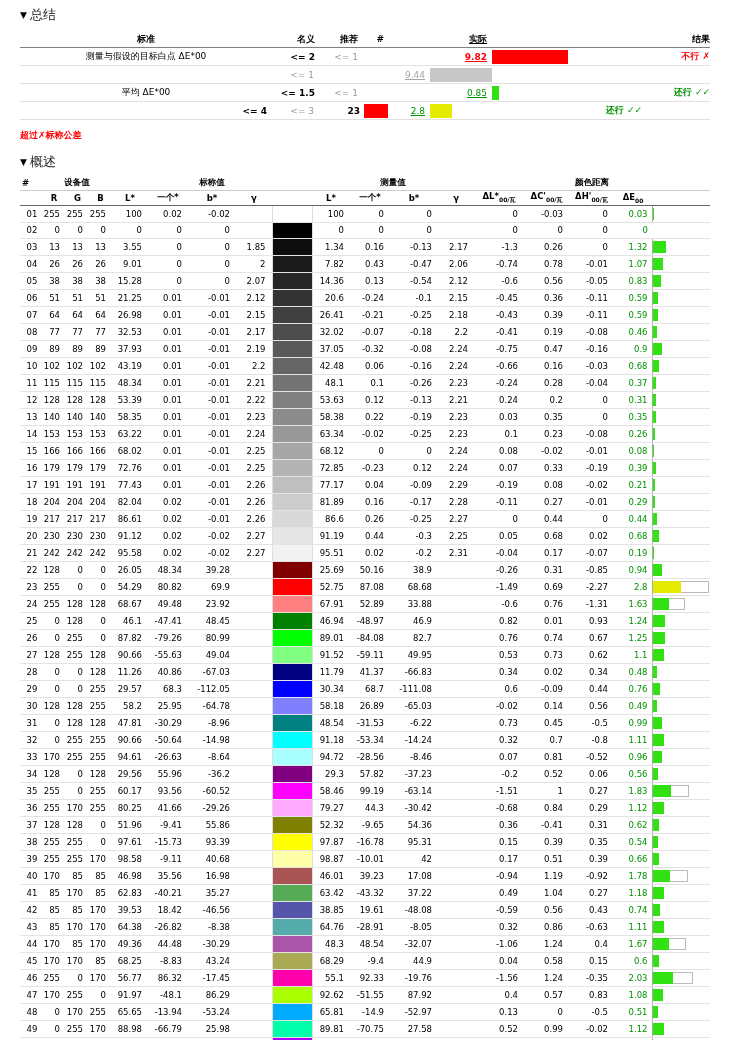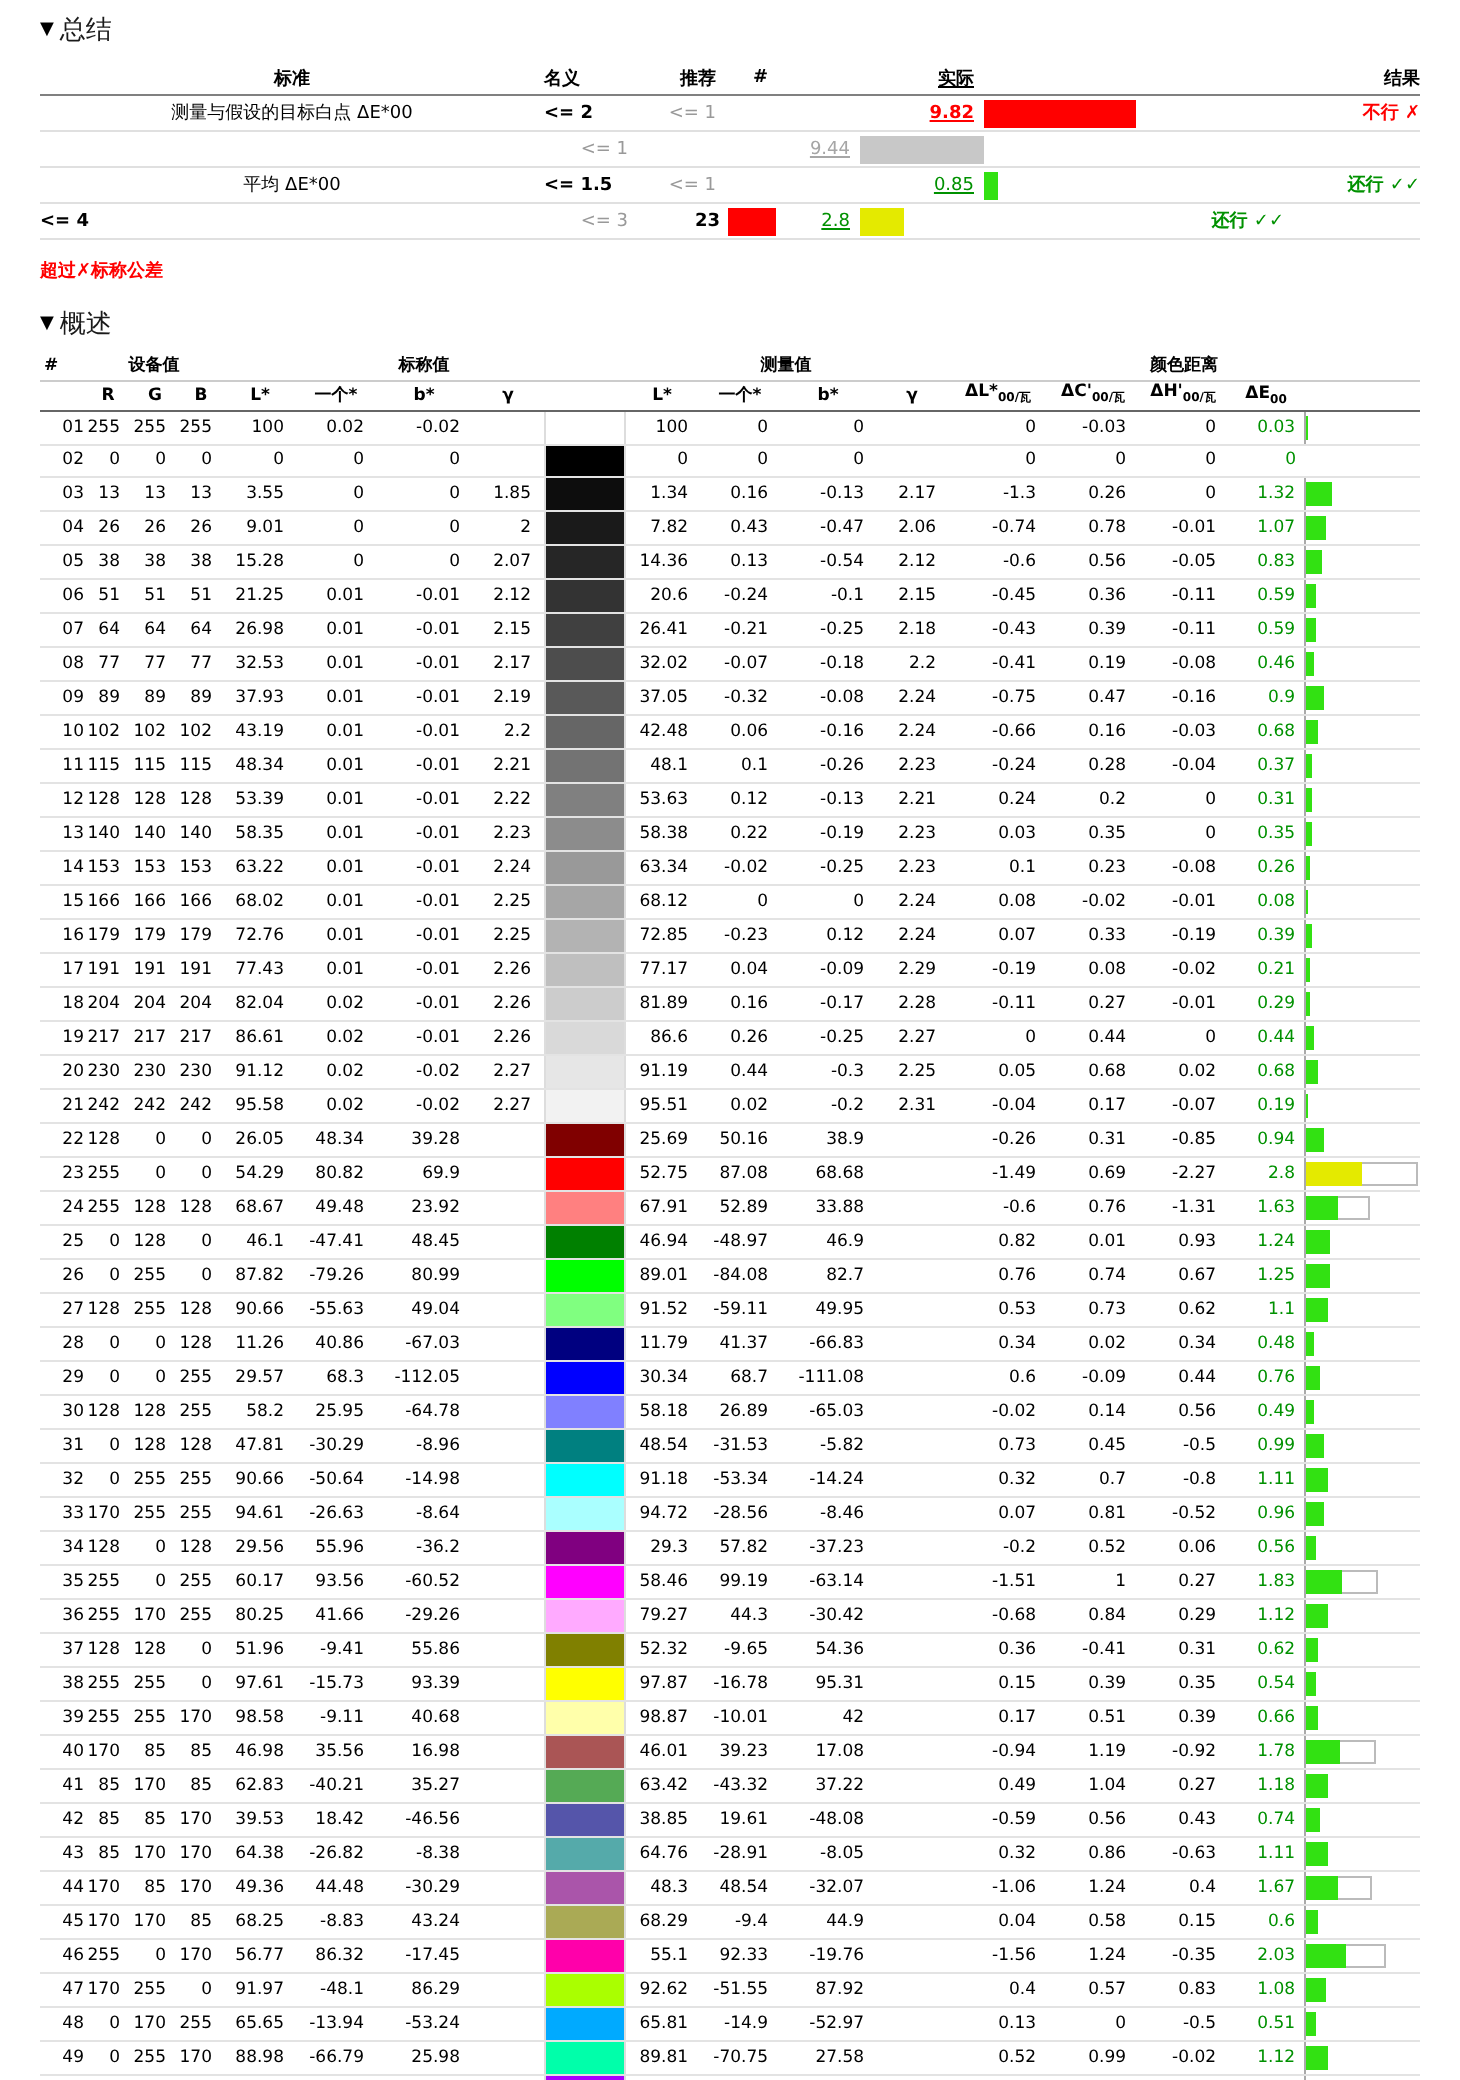--- a/index.html
+++ b/index.html
@@ -11,21 +11,21 @@
   .section-title .tri { font-size: 9px; margin-right: 3px; color: #000; }
   #summary-title-row { margin-bottom: 7px; }
   #overview-title-row { margin-top: 11px; margin-bottom: 5px; }
 
   
   .sum-grid { display: grid; grid-template-columns: 252px 48px 44px 24px 42px 62px 150px 1fr;
     align-items: center; width: 690px; }
   .sum-head { height: 17px; border-bottom: 1px solid #808080; font-weight: bold; font-size: 9px; }
   .sum-row { height: 18px; border-bottom: 1px solid #e0e0e0; font-size: 9px; }
   .c-label { text-align: center; white-space: nowrap; overflow: hidden; }
-  .c-nom  { text-align: left; font-weight: bold; padding-right: 5px; white-space: nowrap; }
+  .c-nom  { text-align: right; font-weight: bold; padding-right: 5px; white-space: nowrap; }
   .c-rec  { text-align: right; color: #999; padding-right: 6px; white-space: nowrap; }
   .c-cnt  { text-align: right; font-weight: bold; padding-right: 4px; }
   .c-patch { height: 100%; display: flex; align-items: center; }
   .patch-box { width: 37px; height: 14px; }
   .c-act  { text-align: right; padding-right: 5px; text-decoration: underline; }
   .c-bar  { height: 100%; display: flex; align-items: center; }
   .sum-bar { height: 14px; }
   .c-res  { text-align: right; font-weight: bold; white-space: nowrap; }
   .good { color: #009100; }
   .bad  { color: #ff0000; font-weight: bold; }
@@ -34,21 +34,21 @@
 
   
   table { border-collapse: collapse; table-layout: fixed; width: 690px; margin-top: 4px; }
   thead th { font-size: 8.5px; font-weight: bold; white-space: nowrap; overflow: visible; }
   tr.group-row th { height: 14px; border-bottom: 1px solid #ccc; text-align: center; vertical-align: middle; }
   tr.group-row th.num { text-align: left; padding-left: 2px; }
   tr.col-row th { height: 15px; border-bottom: 1px solid #666; text-align: center; vertical-align: middle; }
   thead sub { font-size: 6px; }
   tbody td { height: 16.3px; border-bottom: 1px solid #e3e3e3; font-size: 8.5px;
     padding: 0 6px 0 0; text-align: right; vertical-align: middle; white-space: nowrap; overflow: hidden; }
-  tbody td.num { text-align: right; padding: 0 0 0 2px; color: #000; }
+  tbody td.num { text-align: center; padding: 0 0 0 2px; color: #000; }
   tbody td.swatch { padding: 0; border-left: 1px solid #ddd; border-right: 1px solid #ddd; }
   tbody td.de { color: #009100; padding-right: 4px; }
   tbody td.bar-cell { padding: 0; }
   tbody td.bar-cell.has-bar { border-left: 1px solid #aaa; }
   .bar-wrap { display: flex; align-items: center; height: 16px; }
   .bar { height: 12px; }
   .bar-rest { height: 12px; background: #fff; border: 1px solid #bbb; border-left: none; }
 </style>
 </head>
 <body>
@@ -904,21 +904,21 @@
           <td>0</td>
           <td>128</td>
           <td>128</td>
           <td>47.81</td>
           <td>-30.29</td>
           <td>-8.96</td>
           <td></td>
           <td class="swatch" style="background: rgb(0, 128, 128);"></td>
           <td>48.54</td>
           <td>-31.53</td>
-          <td>-5.82</td>
+          <td>-6.22</td>
           <td></td>
           <td>0.73</td>
           <td>0.45</td>
           <td>-0.5</td>
           <td class="de">0.99</td>
           <td class="bar-cell has-bar">
             <div class="bar-wrap">
               <div class="bar" style="width: 9.9px; background: rgb(50, 225, 18);"></div>
             </div>
           </td>

